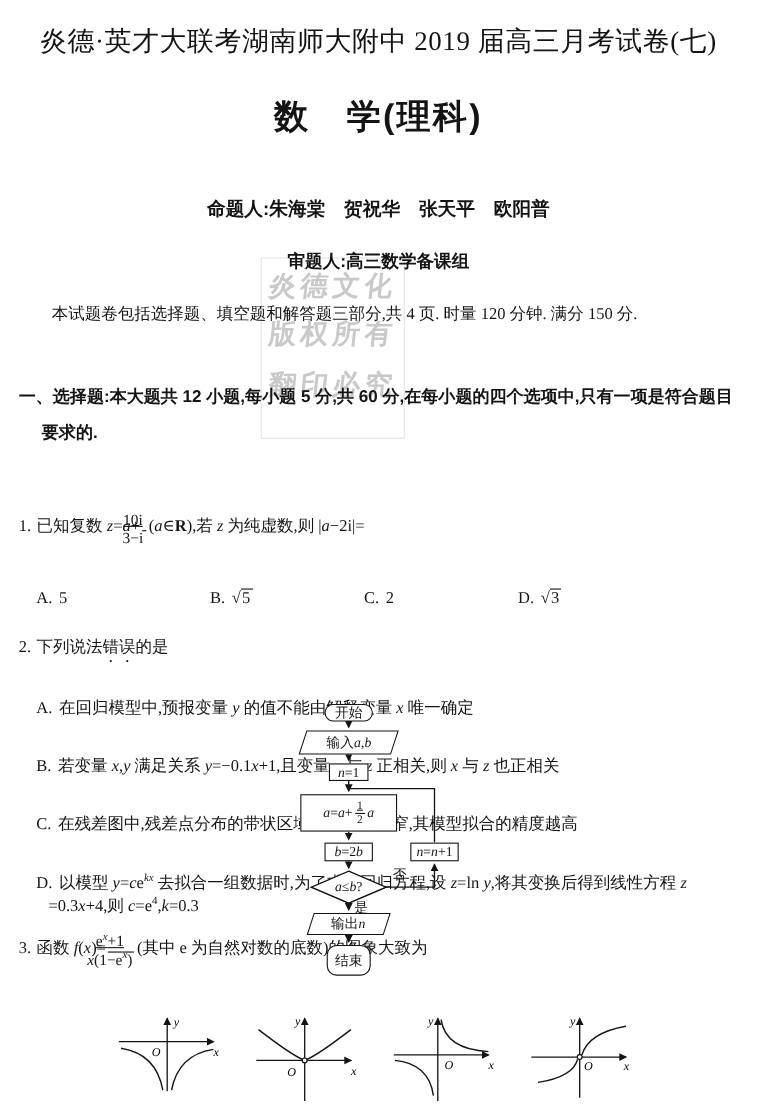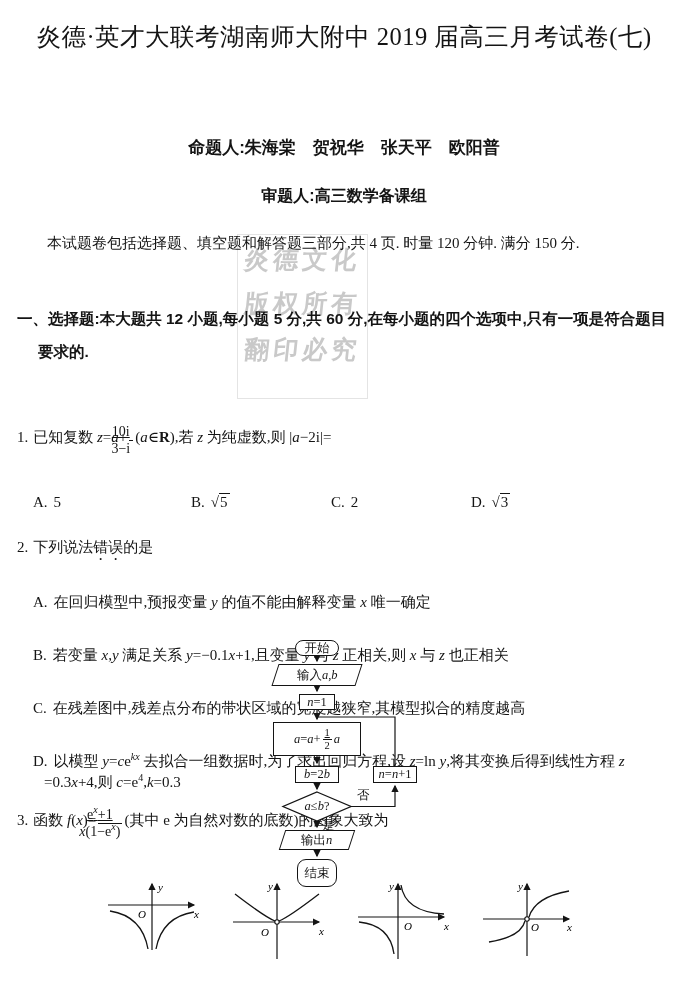--- a/index.html
+++ b/index.html
@@ -58,20 +58,21 @@
 
 <div class="page">
 
   <div class="wm">
     <div style="top:8px">炎德文化</div>
     <div style="top:52px">版权所有</div>
     <div style="top:98px">翻印必究</div>
   </div>
 
   <div class="abs ctr title1 z1">炎德·英才大联考湖南师大附中 2019 届高三月考试卷(七)</div>
+  <div class="abs ctr title2 heiti z1">数　学(理科)</div>
   <div class="abs ctr setters heiti z1">命题人:朱海棠　贺祝华　张天平　欧阳普</div>
   <div class="abs ctr reviewers heiti z1">审题人:高三数学备课组</div>
   <div class="abs intro z1">本试题卷包括选择题、填空题和解答题三部分,共 4 页. 时量 120 分钟. 满分 150 分.</div>
 
   <div class="abs sechead heiti z1">一、选择题:本大题共 12 小题,每小题 5 分,共 60 分,在每小题的四个选项中,只有一项是符合题目<br>要求的.</div>
 
   <div class="abs stem z1" style="top:262px">
     <span class="qnum">1.</span><span>已知复数 <i>z</i>=<i>a</i>+<span class="frac"><span class="fn">10i</span><span class="fd">3−i</span></span>(<i>a</i>∈<b>R</b>),若 <i>z</i> 为纯虚数,则 |<i>a</i>−2i|=</span>
   </div>
   <div class="abs optrow z1" style="top:299px">

